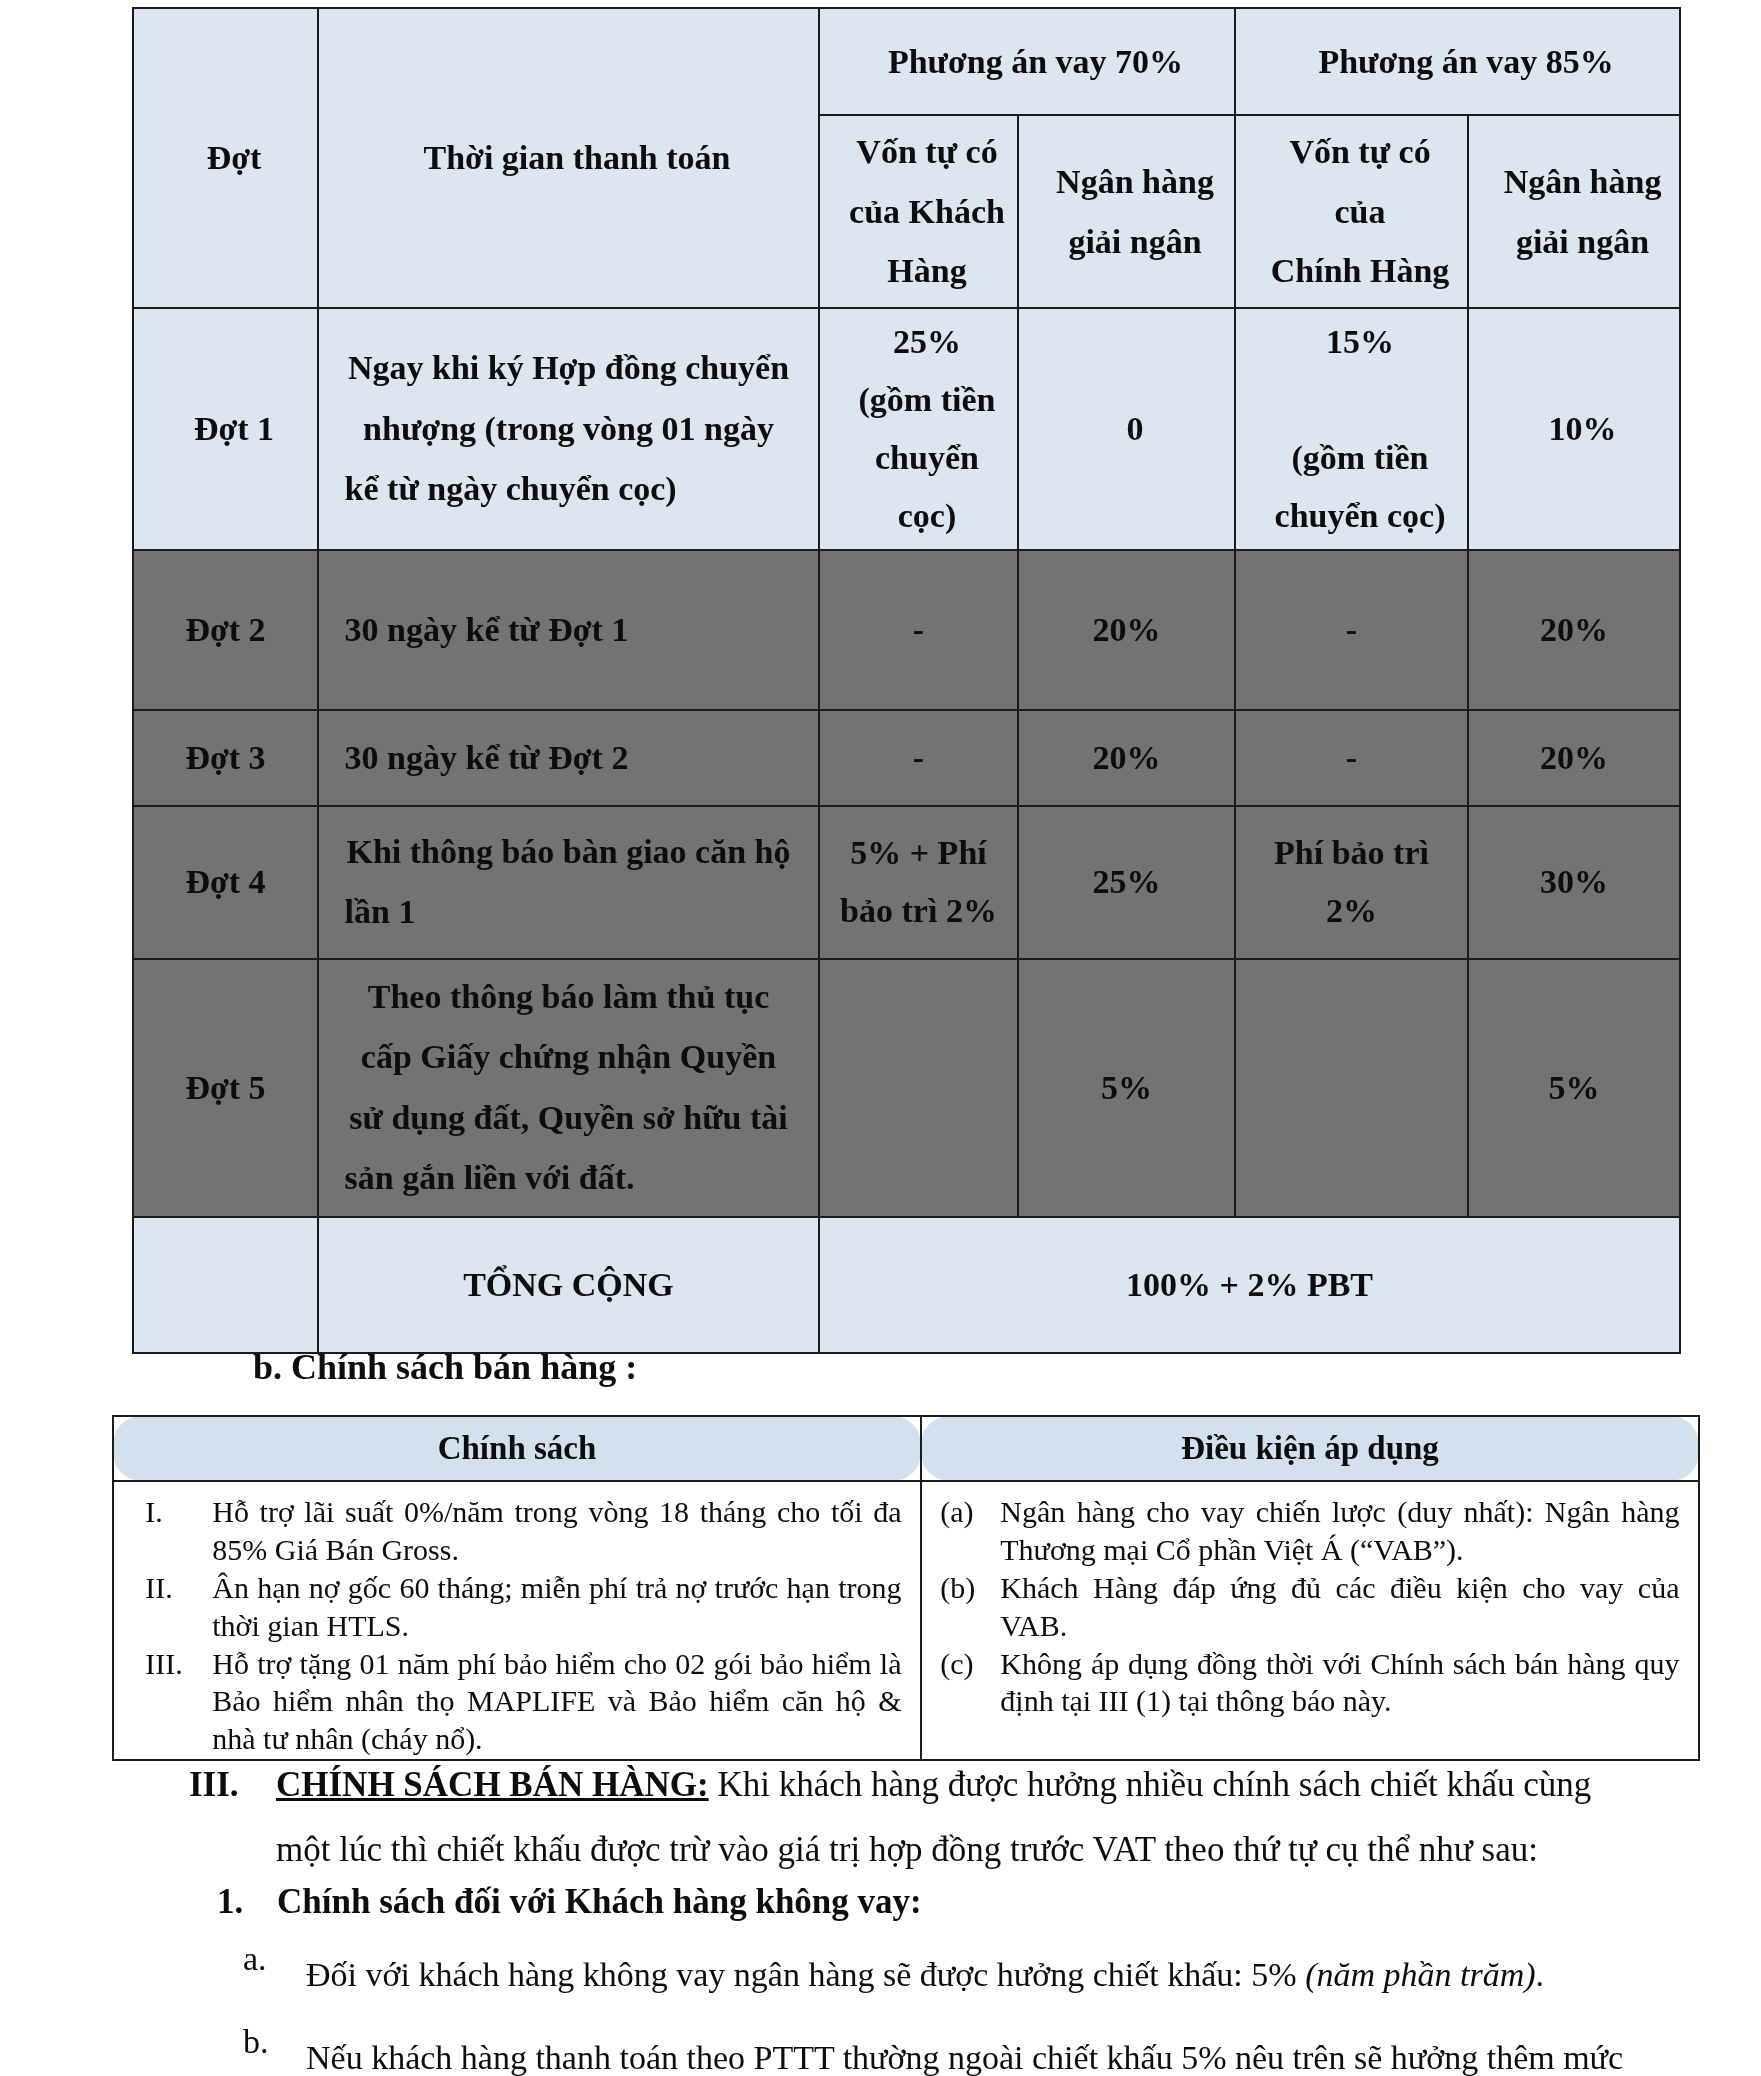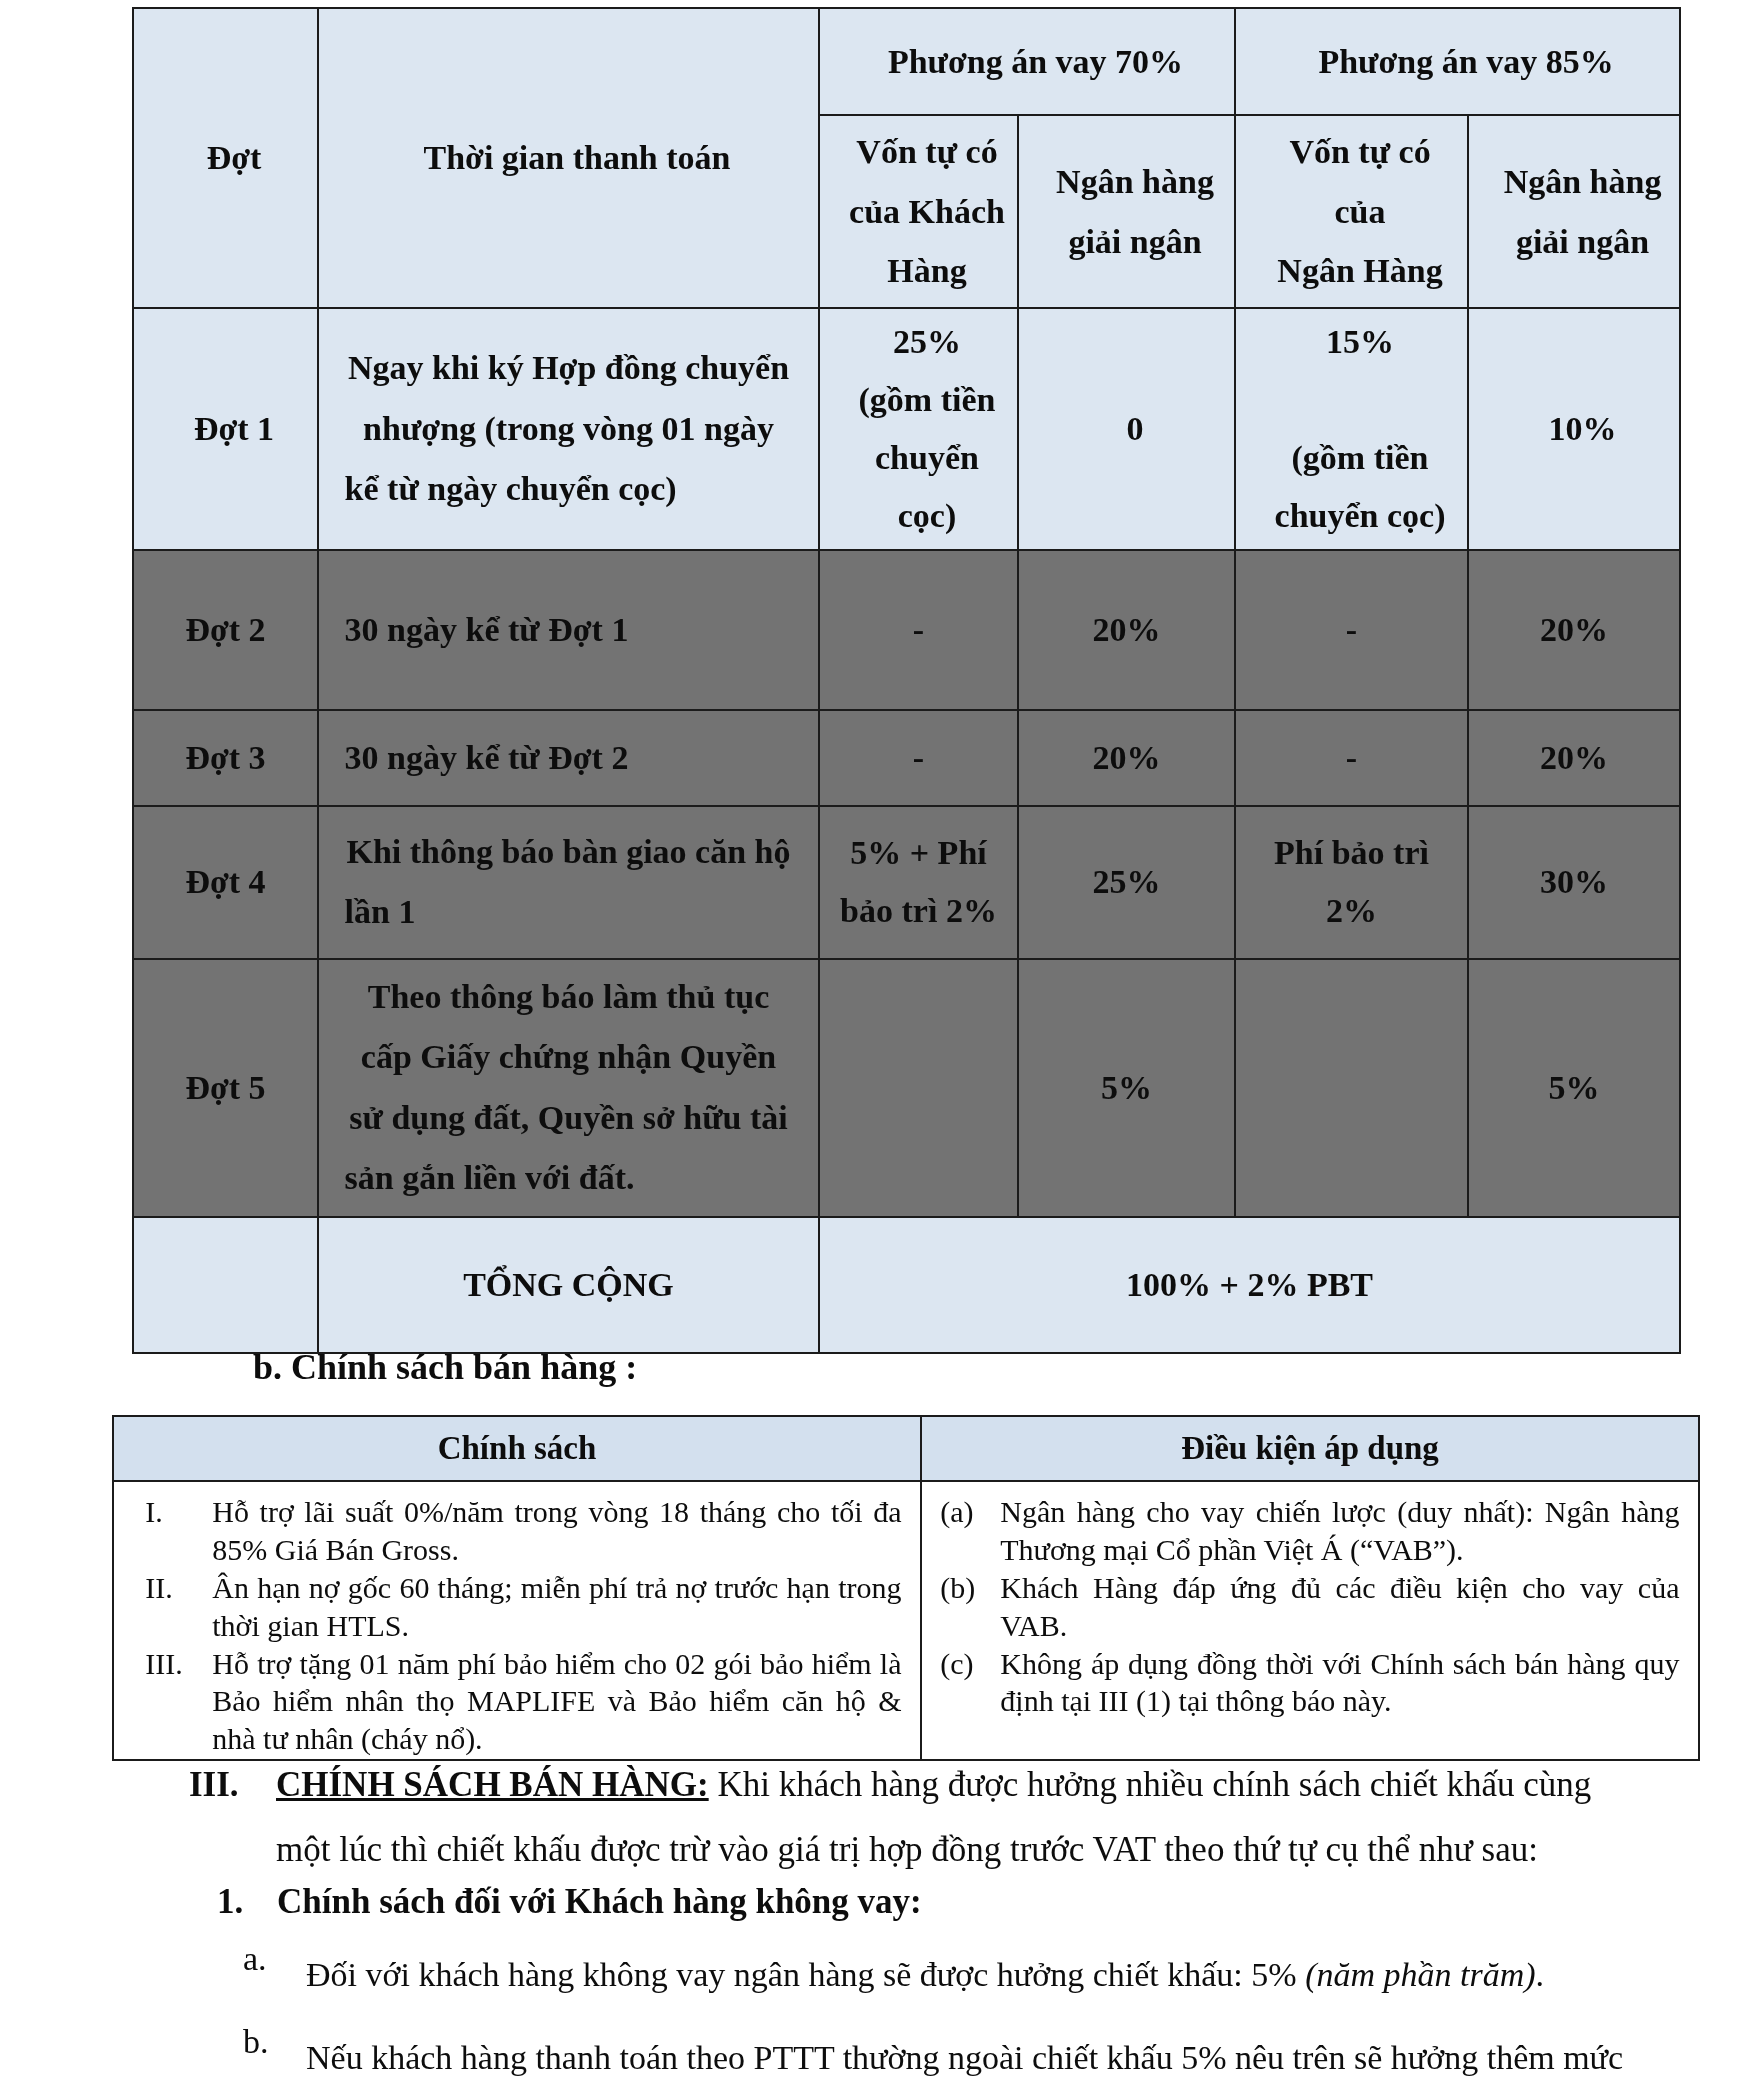--- a/index.html
+++ b/index.html
@@ -41,21 +41,21 @@
   
   .pol-table{
     position:absolute;left:112px;top:1415px;width:1587px;
     border-collapse:collapse;table-layout:fixed;
     font-size:30px;
   }
   .pol-table td{border:2.8px solid #1b1b1b;}
   .pol-head td{
     background:#d3e0ee;height:61px;
     text-align:center;vertical-align:middle;
-    font-size:33px;font-weight:bold;
+    font-size:33px;font-weight:bold;border-radius:28px;
   }
   .pol-body td{
     background:#ffffff;height:260px;
     vertical-align:top;padding-top:11.4px;
   }
   .pol-body .td-left{padding-left:25.6px;padding-right:18.5px;}
   .pol-body .td-right{padding-left:14px;padding-right:18.5px;}
   .pol-item{display:flex;line-height:1.26;}
   .pol-num{flex:none;width:67px;padding-left:5.7px;}
   .cond-num{flex:none;width:60px;padding-left:4.3px;}
@@ -103,21 +103,21 @@
         <td colspan="2">Phương án vay 70%</td>
         <td colspan="2" class="outer">Phương án vay 85%</td>
       </tr>
       <tr class="row-blue" style="height:193px">
         <td class="ws hdr">Vốn tự có
 của Khách
 Hàng</td>
         <td class="ws hdr">Ngân hàng
 giải ngân</td>
         <td class="ws hdr">Vốn tự có của
-Ngân Hàng</td>
+Chính Hàng</td>
         <td class="ws hdr">Ngân hàng
 giải ngân</td>
       </tr>
 
       <tr class="row-blue" style="height:229px">
         <td>Đợt 1</td>
         <td class="c-time">Ngay khi ký Hợp đồng chuyển nhượng (trong vòng 01 ngày kể từ ngày chuyển cọc)</td>
         <td class="ws">25%
 (gồm tiền
 chuyển cọc)</td>

